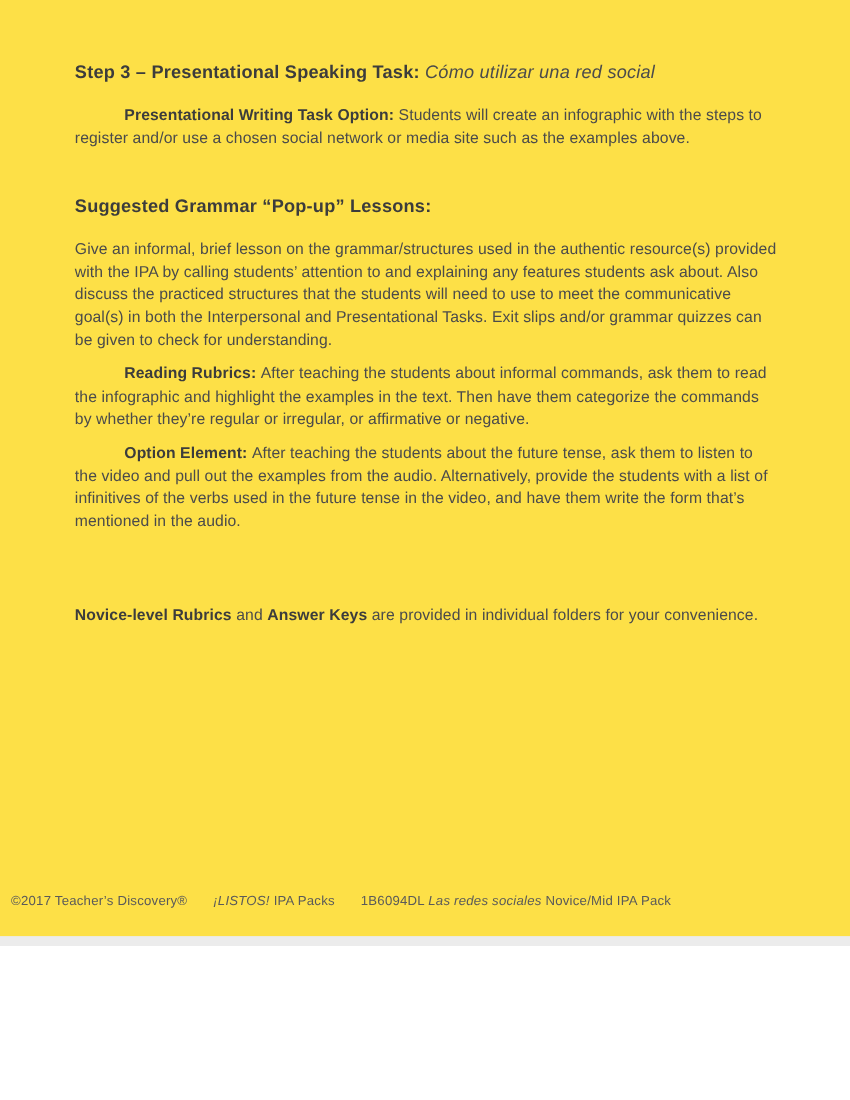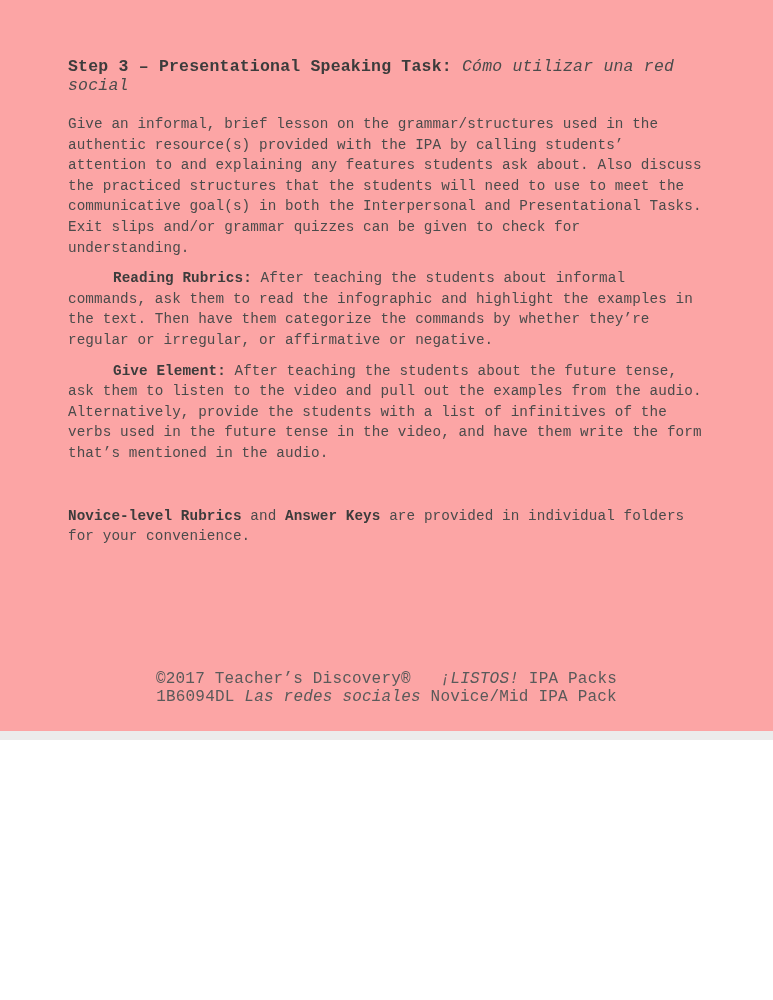--- a/index.html
+++ b/index.html
@@ -1,23 +1,23 @@
 <!DOCTYPE html>
 <html><head>
 <meta charset="utf-8">
 <style>
   * { box-sizing: border-box; }
   html, body { margin: 0; padding: 0; background: #ffffff; }
   .page {
     position: relative;
     width: 773px;
-    height: 740px;
+    height: 860px;
     margin: 0 auto;
-    background: #fca5a5;
-    font-family: Liberation Mono, monospace;
+    background: #fde047;
+    font-family: Liberation Sans, sans-serif;
     color: #4b4b4b;
     overflow: hidden;
   }
   .content {
     padding: 57px 67px 0 68px;
   }
   h1.section-heading {
     font-size: 16.5px;
     font-weight: bold;
     color: #3c3c3c;
@@ -42,30 +42,30 @@
     margin: 0 0 10px 0;
     letter-spacing: 0.1px;
   }
   p.indent-first {
     text-indent: 45px;
   }
   .b { font-weight: bold; color: #3c3c3c; }
   .note-para {
     font-size: 14.3px;
     line-height: 20.6px;
-    margin: 42px 0 0 0;
+    margin: 66px 0 0 0;
     letter-spacing: 0.1px;
   }
   .footer {
     position: absolute;
     left: 0;
     right: 0;
     bottom: 34px;
-    text-align: center;
-    font-size: 16px;
+    text-align: left;
+    font-size: 12px;
     color: #5a5a5a;
     letter-spacing: 0.2px;
     margin-top: 44px;
   }
   .footer .seg { display: inline-block; margin: 0 10px; white-space: nowrap; }
   .footer .it { font-style: italic; }
   .page-edge {
     position: absolute;
     left: 0;
     right: 0;
@@ -76,27 +76,29 @@
 </style>
 </head>
 <body>
 
 <div class="page">
   <div class="content">
 
     <h1 class="section-heading"><span class="b">Step 3 – Presentational Speaking Task: </span><span class="title-italic">Cómo utilizar una red social</span></h1>
 
 
+    <p class="body-para indent-first"><span class="b">Presentational Writing Task Option: </span><span>Students will create an infographic with the steps to register and/or use a chosen social network or media site such as the examples above.</span></p>
 
+    <h2 class="section-heading">Suggested Grammar “Pop-up” Lessons:</h2>
 
     <p class="body-para">Give an informal, brief lesson on the grammar/structures used in the authentic resource(s) provided with the IPA by calling students’ attention to and explaining any features students ask about. Also discuss the practiced structures that the students will need to use to meet the communicative goal(s) in both the Interpersonal and Presentational Tasks. Exit slips and/or grammar quizzes can be given to check for understanding.</p>
 
     <p class="body-para indent-first"><span class="b">Reading Rubrics: </span><span>After teaching the students about informal commands, ask them to read the infographic and highlight the examples in the text. Then have them categorize the commands by whether they’re regular or irregular, or affirmative or negative.</span></p>
 
-    <p class="body-para indent-first"><span class="b">Give Element: </span><span>After teaching the students about the future tense, ask them to listen to the video and pull out the examples from the audio. Alternatively, provide the students with a list of infinitives of the verbs used in the future tense in the video, and have them write the form that’s mentioned in the audio.</span></p>
+    <p class="body-para indent-first"><span class="b">Option Element: </span><span>After teaching the students about the future tense, ask them to listen to the video and pull out the examples from the audio. Alternatively, provide the students with a list of infinitives of the verbs used in the future tense in the video, and have them write the form that’s mentioned in the audio.</span></p>
 
     <p class="note-para"><span class="b">Novice-level Rubrics</span><span> and </span><span class="b">Answer Keys</span><span> are provided in individual folders for your convenience.</span></p>
 
   </div>
 
   <div class="footer">
     <span class="seg">©2017 Teacher’s Discovery®</span>
     <span class="seg"><span class="it">¡LISTOS!</span><span> IPA Packs</span></span>
     <span class="seg"><span>1B6094DL </span><span class="it">Las redes sociales</span><span> Novice/Mid IPA Pack</span></span>
   </div>

